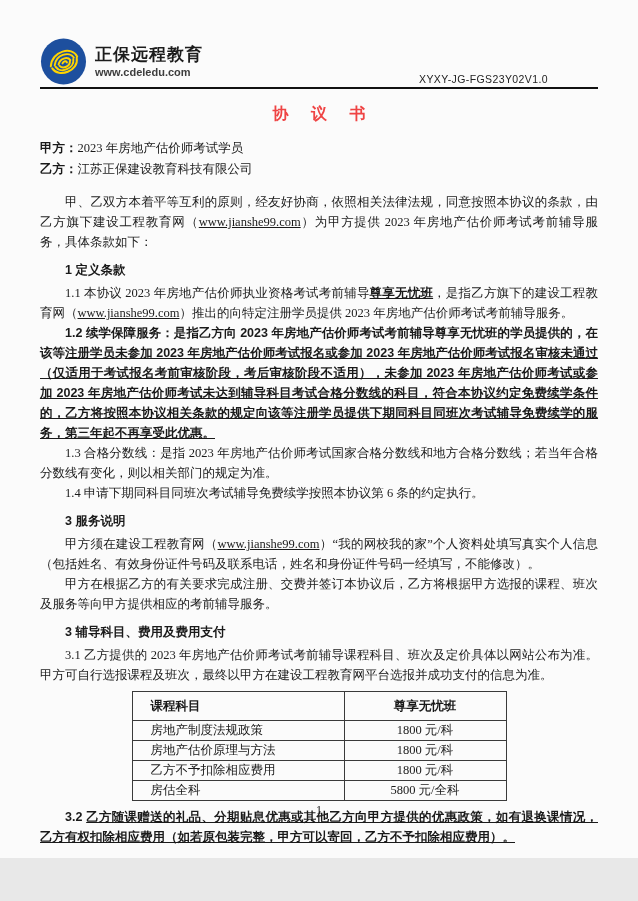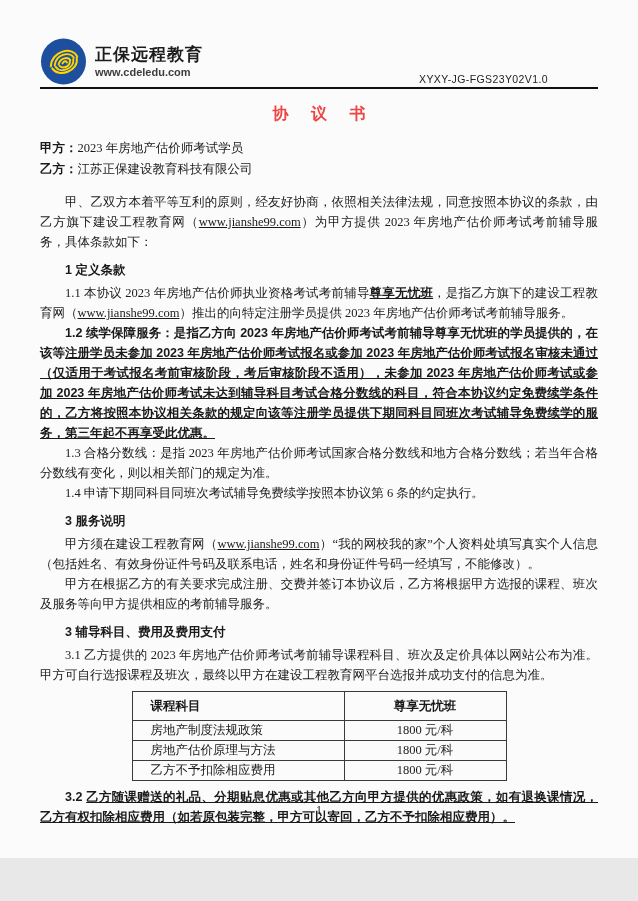--- a/index.html
+++ b/index.html
@@ -152,20 +152,24 @@
             <td class="col1">1800 元/科</td>
           </tr>
           <tr>
             <td class="col0">房地产估价原理与方法</td>
             <td class="col1">1800 元/科</td>
           </tr>
           <tr>
             <td class="col0">乙方不予扣除相应费用</td>
             <td class="col1">1800 元/科</td>
           </tr>
+          <tr>
+            <td class="col0">房估全科</td>
+            <td class="col1">5800 元/全科</td>
+          </tr>
         </tbody>
     </table>
 
     <div>
         <div class="para"><span class="seg seg-b">3.2 </span><span class="seg seg-bu">乙方随课赠送的礼品、分期贴息优惠或其他乙方向甲方提供的优惠政策，如有退换课情况，乙方有权扣除相应费用（如若原包装完整，甲方可以寄回，乙方不予扣除相应费用）。</span></div>
       </div>
 
   </div>
 
   <div class="page-num">1</div>

